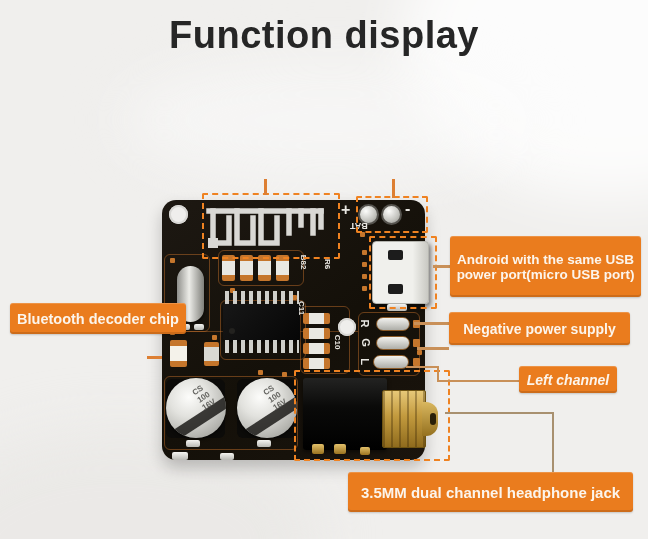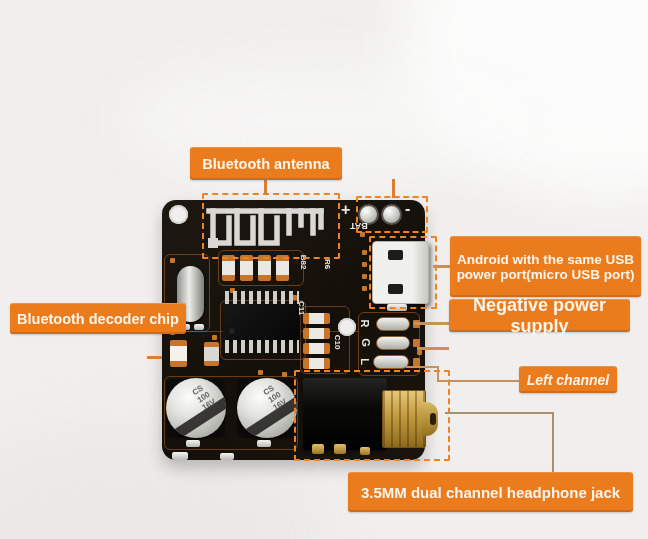--- a/index.html
+++ b/index.html
@@ -51,20 +51,21 @@
 </style>
 </head>
 <body>
 
 <div id="stage">
 
   <div class="blob" id="blob1"></div>
   <div class="blob" id="blob2"></div>
   <div class="blob" id="blob3"></div>
 
+  <h1 id="title">Function display</h1>
 
   <div id="board">
 
     <div class="trace" style="left:2px;top:54px;width:44px;height:76px;"></div>
     <div class="trace" style="left:56px;top:50px;width:84px;height:34px;"></div>
     <div class="trace" style="left:58px;top:100px;width:84px;height:58px;"></div>
     <div class="trace" style="left:2px;top:176px;width:132px;height:72px;"></div>
     <div class="trace" style="left:138px;top:106px;width:48px;height:66px;"></div>
     <div class="trace" style="left:196px;top:112px;width:60px;height:62px;"></div>
     <div style="left:0;top:131px;width:196px;height:1px;background:rgba(206,118,44,.4);"></div>
@@ -212,20 +213,19 @@
   <div class="conn-soft" style="left:433px;top:265px;width:17px;height:3px;"></div>
   <div class="conn-soft" style="left:414px;top:322px;width:35px;height:3px;"></div>
   <div class="conn-soft" style="left:417px;top:347px;width:32px;height:3px;"></div>
   <div class="conn-soft" style="left:406px;top:366px;width:33px;height:2px;"></div>
   <div class="conn-soft" style="left:437px;top:366px;width:2px;height:16px;"></div>
   <div class="conn-soft" style="left:437px;top:380px;width:82px;height:2px;"></div>
   <div class="conn-gray" style="left:445px;top:412px;width:109px;height:2px;"></div>
   <div class="conn-gray" style="left:552px;top:412px;width:2px;height:61px;"></div>
   <div class="conn" style="left:147px;top:356px;width:15px;height:3px;"></div>
 
-  <div class="callout" style="left:190px;top:147px;width:152px;height:33px;font-size:14.5px;">Bluetooth antenna</div>
   <div class="callout" style="left:450px;top:236px;width:191px;height:61px;font-size:13.5px;padding:0 4px;box-sizing:border-box;">Android with the same USB power port(micro USB port)</div>
   <div class="callout" style="left:10px;top:303px;width:176px;height:31px;font-size:14.5px;">Bluetooth decoder chip</div>
-  <div class="callout" style="left:449px;top:299px;width:181px;height:33px;font-size:18px;">Negative power supply</div>
+  <div class="callout" style="left:449px;top:312px;width:181px;height:33px;font-size:14px;">Negative power supply</div>
   <div class="callout" style="left:519px;top:366px;width:98px;height:27px;font-size:14px;font-style:italic;">Left channel</div>
   <div class="callout" style="left:348px;top:472px;width:285px;height:40px;font-size:15px;">3.5MM dual channel headphone jack</div>
 
 </div>
 
 </body></html>

